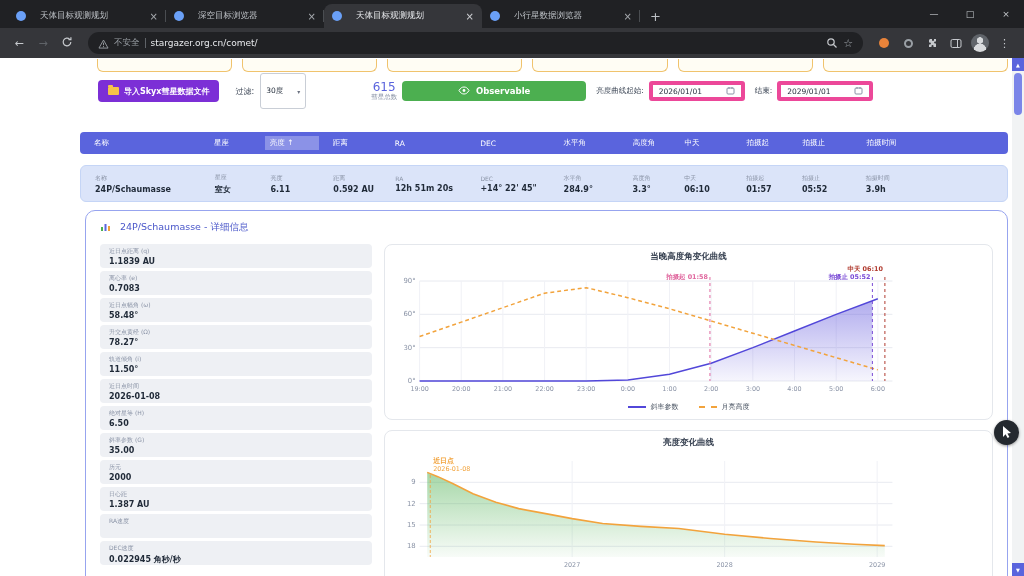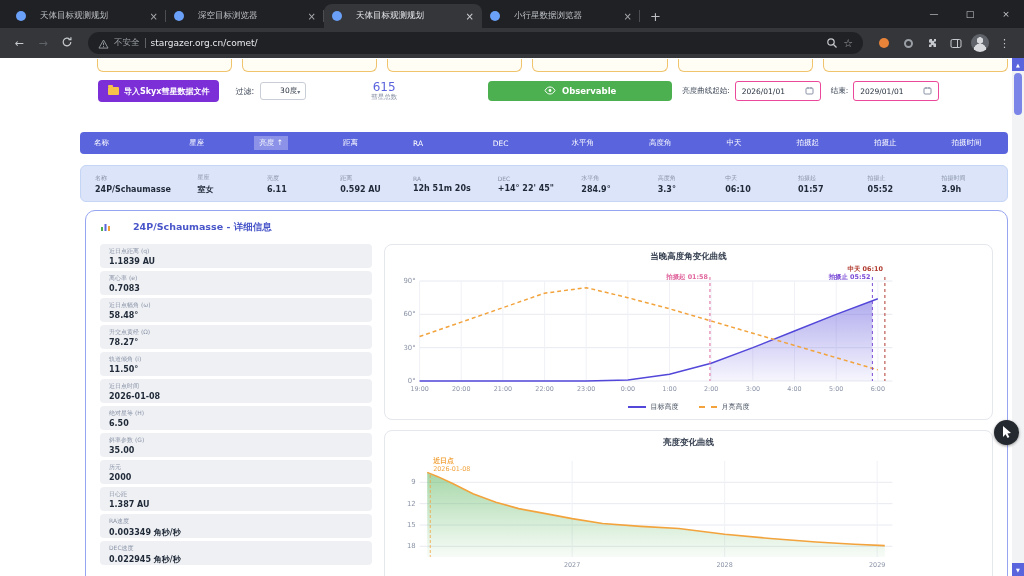--- a/index.html
+++ b/index.html
@@ -53,46 +53,46 @@
   .stat-card { flex:135 0 0; border:1px solid #f0c36d; border-top:none; border-radius:0 0 6px 6px; background:#fffdf4; }
   .stat-card:last-child { flex:186 0 0; }
 
   .filter-row { display:flex; align-items:center; margin:6px 0 0 18px; height:26px; }
   .btn-import { background:var(--purple); color:#fff; font-size:8px; font-weight:bold; height:22px;
     padding:0 10px; border-radius:4px; display:flex; align-items:center; gap:5px; flex:none; }
   .folder-icon { width:11px; height:8px; background:#f6c24a; border-radius:1px; position:relative; flex:none; }
   .folder-icon::before { content:''; position:absolute; top:-2px; left:0; width:5px; height:2px; background:#f6c24a; border-radius:1px 1px 0 0; }
   .lbl { font-size:8px; color:#374151; white-space:nowrap; }
   .filter-lbl { margin-left:16px; }
-  .select { margin-left:6px; width:46px; height:18px; border:1px solid #c9ced6; border-radius:3px; background:#fff;
-    font-size:7.5px; color:#1f2937; display:flex; align-items:center; justify-content:flex-end; padding:0 5px; }
+  .select { margin-left:6px; width:46px; height:36px; border:1px solid #c9ced6; border-radius:3px; background:#fff;
+    font-size:7.5px; color:#1f2937; display:flex; align-items:center; justify-content:space-between; padding:0 5px; }
   .caret { font-size:6px; color:#6b7280; }
   .total { margin-left:60px; text-align:center; width:36px; }
   .total-num { color:var(--accent); font-size:12px; font-weight:normal; line-height:12px; }
   .total-lbl { color:#8a93a6; font-size:6.5px; margin-top:0; }
-  .btn-observable { margin-left:86px; background:var(--green); color:#fff; font-size:8.5px; font-weight:bold;
+  .btn-observable { background:var(--green); color:#fff; font-size:8.5px; font-weight:bold;
     height:20px; width:184px; border-radius:4px; display:flex; align-items:center; justify-content:center; gap:6px; flex:none; }
   .range-lbl { margin-left:10px; font-size:7.5px; }
-  .date-box { margin-left:5px; width:86px; height:20px; border:1px solid #ec4899; border-radius:3px; background:#fff;
+  .date-box { margin-left:5px; width:96px; height:20px; border:4px solid #ec4899; border-radius:3px; background:#fff;
     font-size:7.5px; color:#1f2937; display:flex; align-items:center; justify-content:space-between; padding:0 6px; flex:none; }
 
-  .grid12 { display:grid; grid-template-columns:118fr 55fr 62fr 61fr 84fr 82fr 68fr 51fr 61fr 55fr 63fr 153fr;gap:41px; }
+  .grid12 { display:grid; grid-template-columns:118fr 55fr 62fr 61fr 84fr 82fr 68fr 51fr 61fr 55fr 63fr 153fr; }
   .table-head { margin-top:28px; height:22px; background:var(--accent); border-radius:4px; align-items:center;
     color:#fff; font-size:7.5px; }
   .th { padding-left:14px; white-space:nowrap; }
   .sort-pill { background:rgba(255,255,255,.3); border-radius:0; padding:2px 5px; margin-left:-5px; }
   .table-row { margin-top:11px; height:37px; background:var(--row_highlight); border:1px solid #c5d5f6;
     border-radius:6px; align-items:center; }
   .td { padding-left:14px; min-width:0; }
   .cell-label { font-size:6px; color:#8a93a6; white-space:nowrap; }
   .cell-value { font-size:8px; font-weight:bold; color:#1f2937; margin-top:2px; white-space:nowrap; }
 
   .detail-panel { margin:8px 0 0 5px; width:923px; height:420px; border:1px solid #97a4ef; border-radius:10px;
     padding:10px 14px; background:#fff; }
-  .detail-title { display:flex; align-items:center; gap:22px; color:#4956c9; font-size:9.5px; font-weight:bold; }
+  .detail-title { display:flex; align-items:center; gap:9px; color:#4956c9; font-size:9.5px; font-weight:normal; }
   .detail-body { display:flex; gap:12px; margin-top:10px; }
   .fields { width:272px; display:flex; flex-direction:column; gap:3px; flex:none; }
   .field { background:#eef0f4; border-radius:4px; padding:3px 9px; height:24px; }
   .f-label { font-size:6px; color:#8a93a6; white-space:nowrap; }
   .f-value { font-size:8px; font-weight:bold; color:#1f2937; margin-top:1px; white-space:nowrap; }
   .charts { flex:1; display:flex; flex-direction:column; gap:10px; min-width:0; }
   .chart-box { border:1px solid #e4e7ec; border-radius:8px; padding:6px 8px; background:#fff; }
   .chart-title { text-align:center; font-size:8.5px; font-weight:bold; color:#374151; }
   #altsvg { width:100%; height:138px; display:block; }
   #brsvg { width:100%; height:130px; display:block; }
@@ -349,21 +349,20 @@
               <div class="field">
                 <div class="f-label">历元</div>
                 <div class="f-value">2000</div>
               </div>
               <div class="field">
                 <div class="f-label">日心距</div>
                 <div class="f-value">1.387 AU</div>
               </div>
               <div class="field">
                 <div class="f-label">RA速度</div>
-                <div class="f-value">0.003349 角秒/秒</div>
               </div>
               <div class="field">
                 <div class="f-label">DEC速度</div>
                 <div class="f-value">0.022945 角秒/秒</div>
               </div>
             </div>
           <div class="charts">
             <div class="chart-box">
               <div class="chart-title">当晚高度角变化曲线</div>
               <svg id="altsvg" viewBox="0 0 600 138" preserveAspectRatio="none">
@@ -411,21 +410,21 @@
                   <line x1="321.76651982378854" x2="321.76651982378854" y1="14" y2="118" stroke="#e0679e" stroke-dasharray="3 3"></line>
                   <text x="319.76651982378854" y="16" text-anchor="end" font-size="6.5" font-weight="bold" fill="#e0679e">拍摄起 01:58</text>
                   <line x1="486.7004405286343" x2="486.7004405286343" y1="14" y2="118" stroke="#7a4bd6" stroke-dasharray="3 3"></line>
                   <text x="484.7004405286343" y="16" text-anchor="end" font-size="6.5" font-weight="bold" fill="#7a4bd6">拍摄止 05:52</text>
                   <line x1="499.3876651982379" x2="499.3876651982379" y1="14" y2="118" stroke="#b03a2e" stroke-dasharray="3 3"></line>
                   <text x="497.3876651982379" y="8" text-anchor="end" font-size="6.5" font-weight="bold" fill="#b03a2e">中天 06:10</text>
                 </svg>
               <div class="legend" id="legend">
                   <div class="legend-item">
                     <div class="legend-swatch" style="border-top: 2px solid rgb(82, 71, 217);"></div>
-                    <div class="legend-label">目标高度</div>
+                    <div class="legend-label">斜率参数</div>
                   </div>
                   <div class="legend-item">
                     <div class="legend-swatch" style="border-top: 2px dashed rgb(242, 163, 60);"></div>
                     <div class="legend-label">月亮高度</div>
                   </div>
                 </div>
             </div>
             <div class="chart-box">
               <div class="chart-title">亮度变化曲线</div>
               <svg id="brsvg" viewBox="0 0 600 130" preserveAspectRatio="none">

